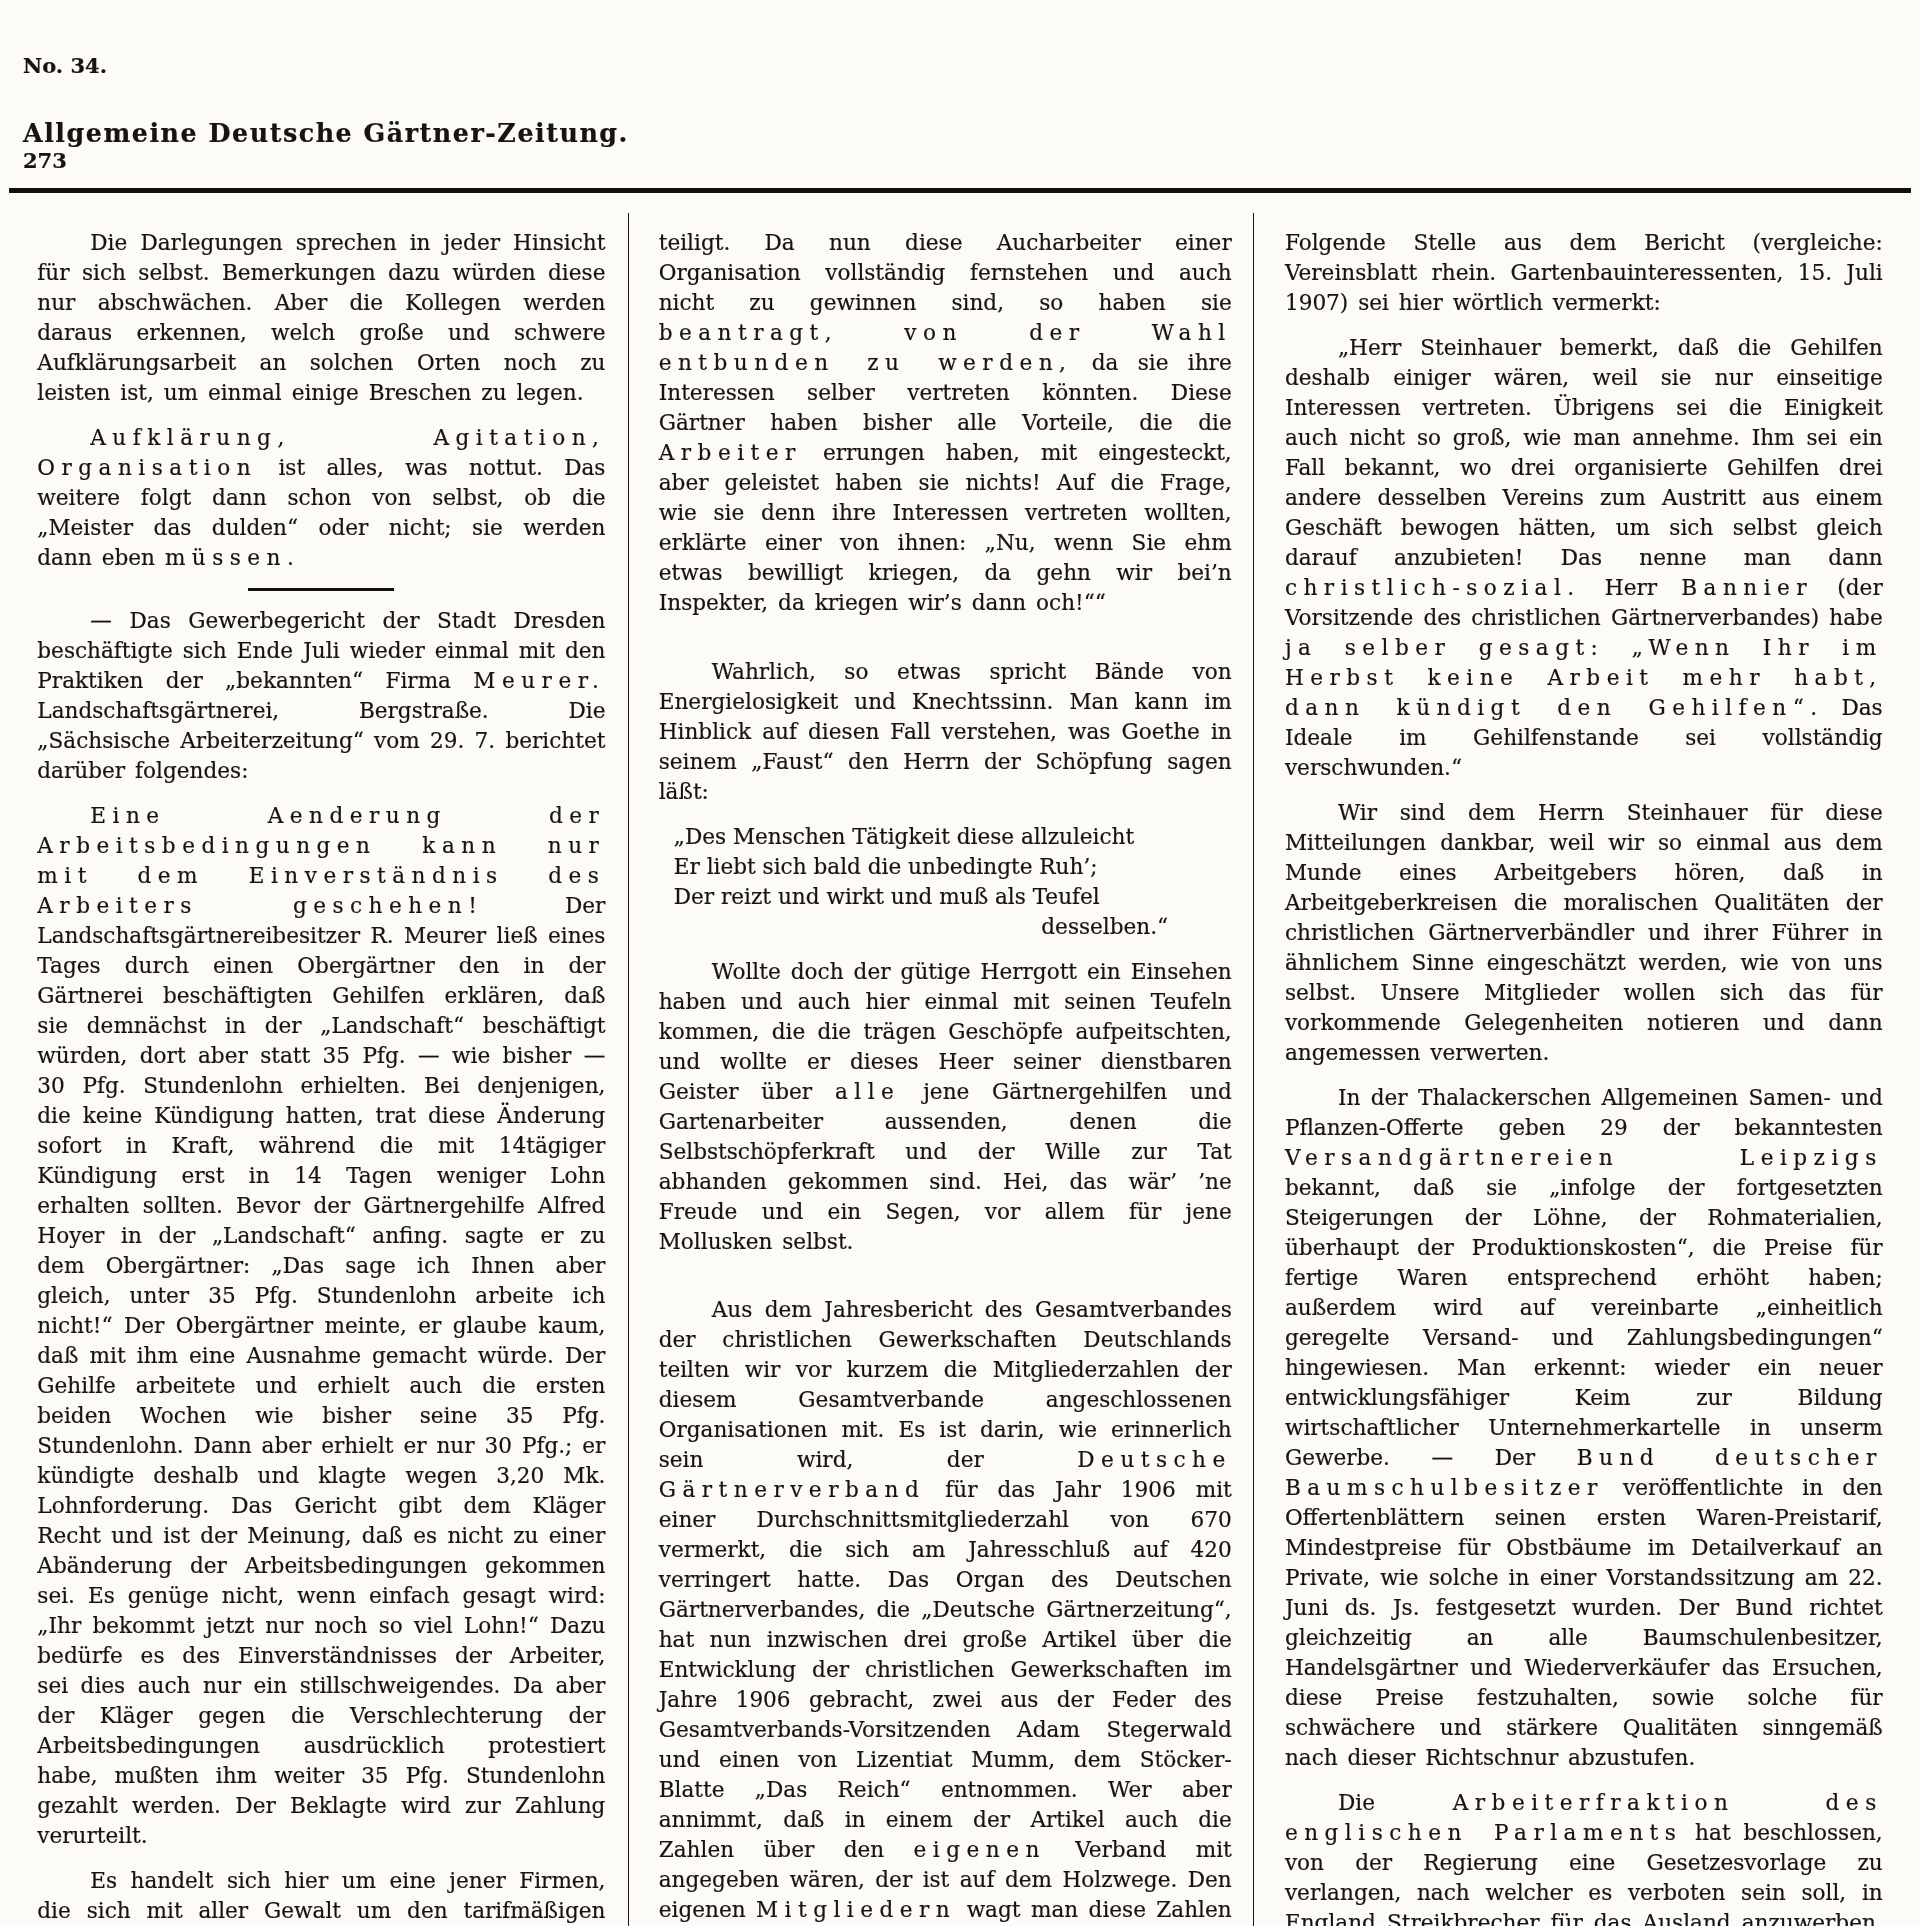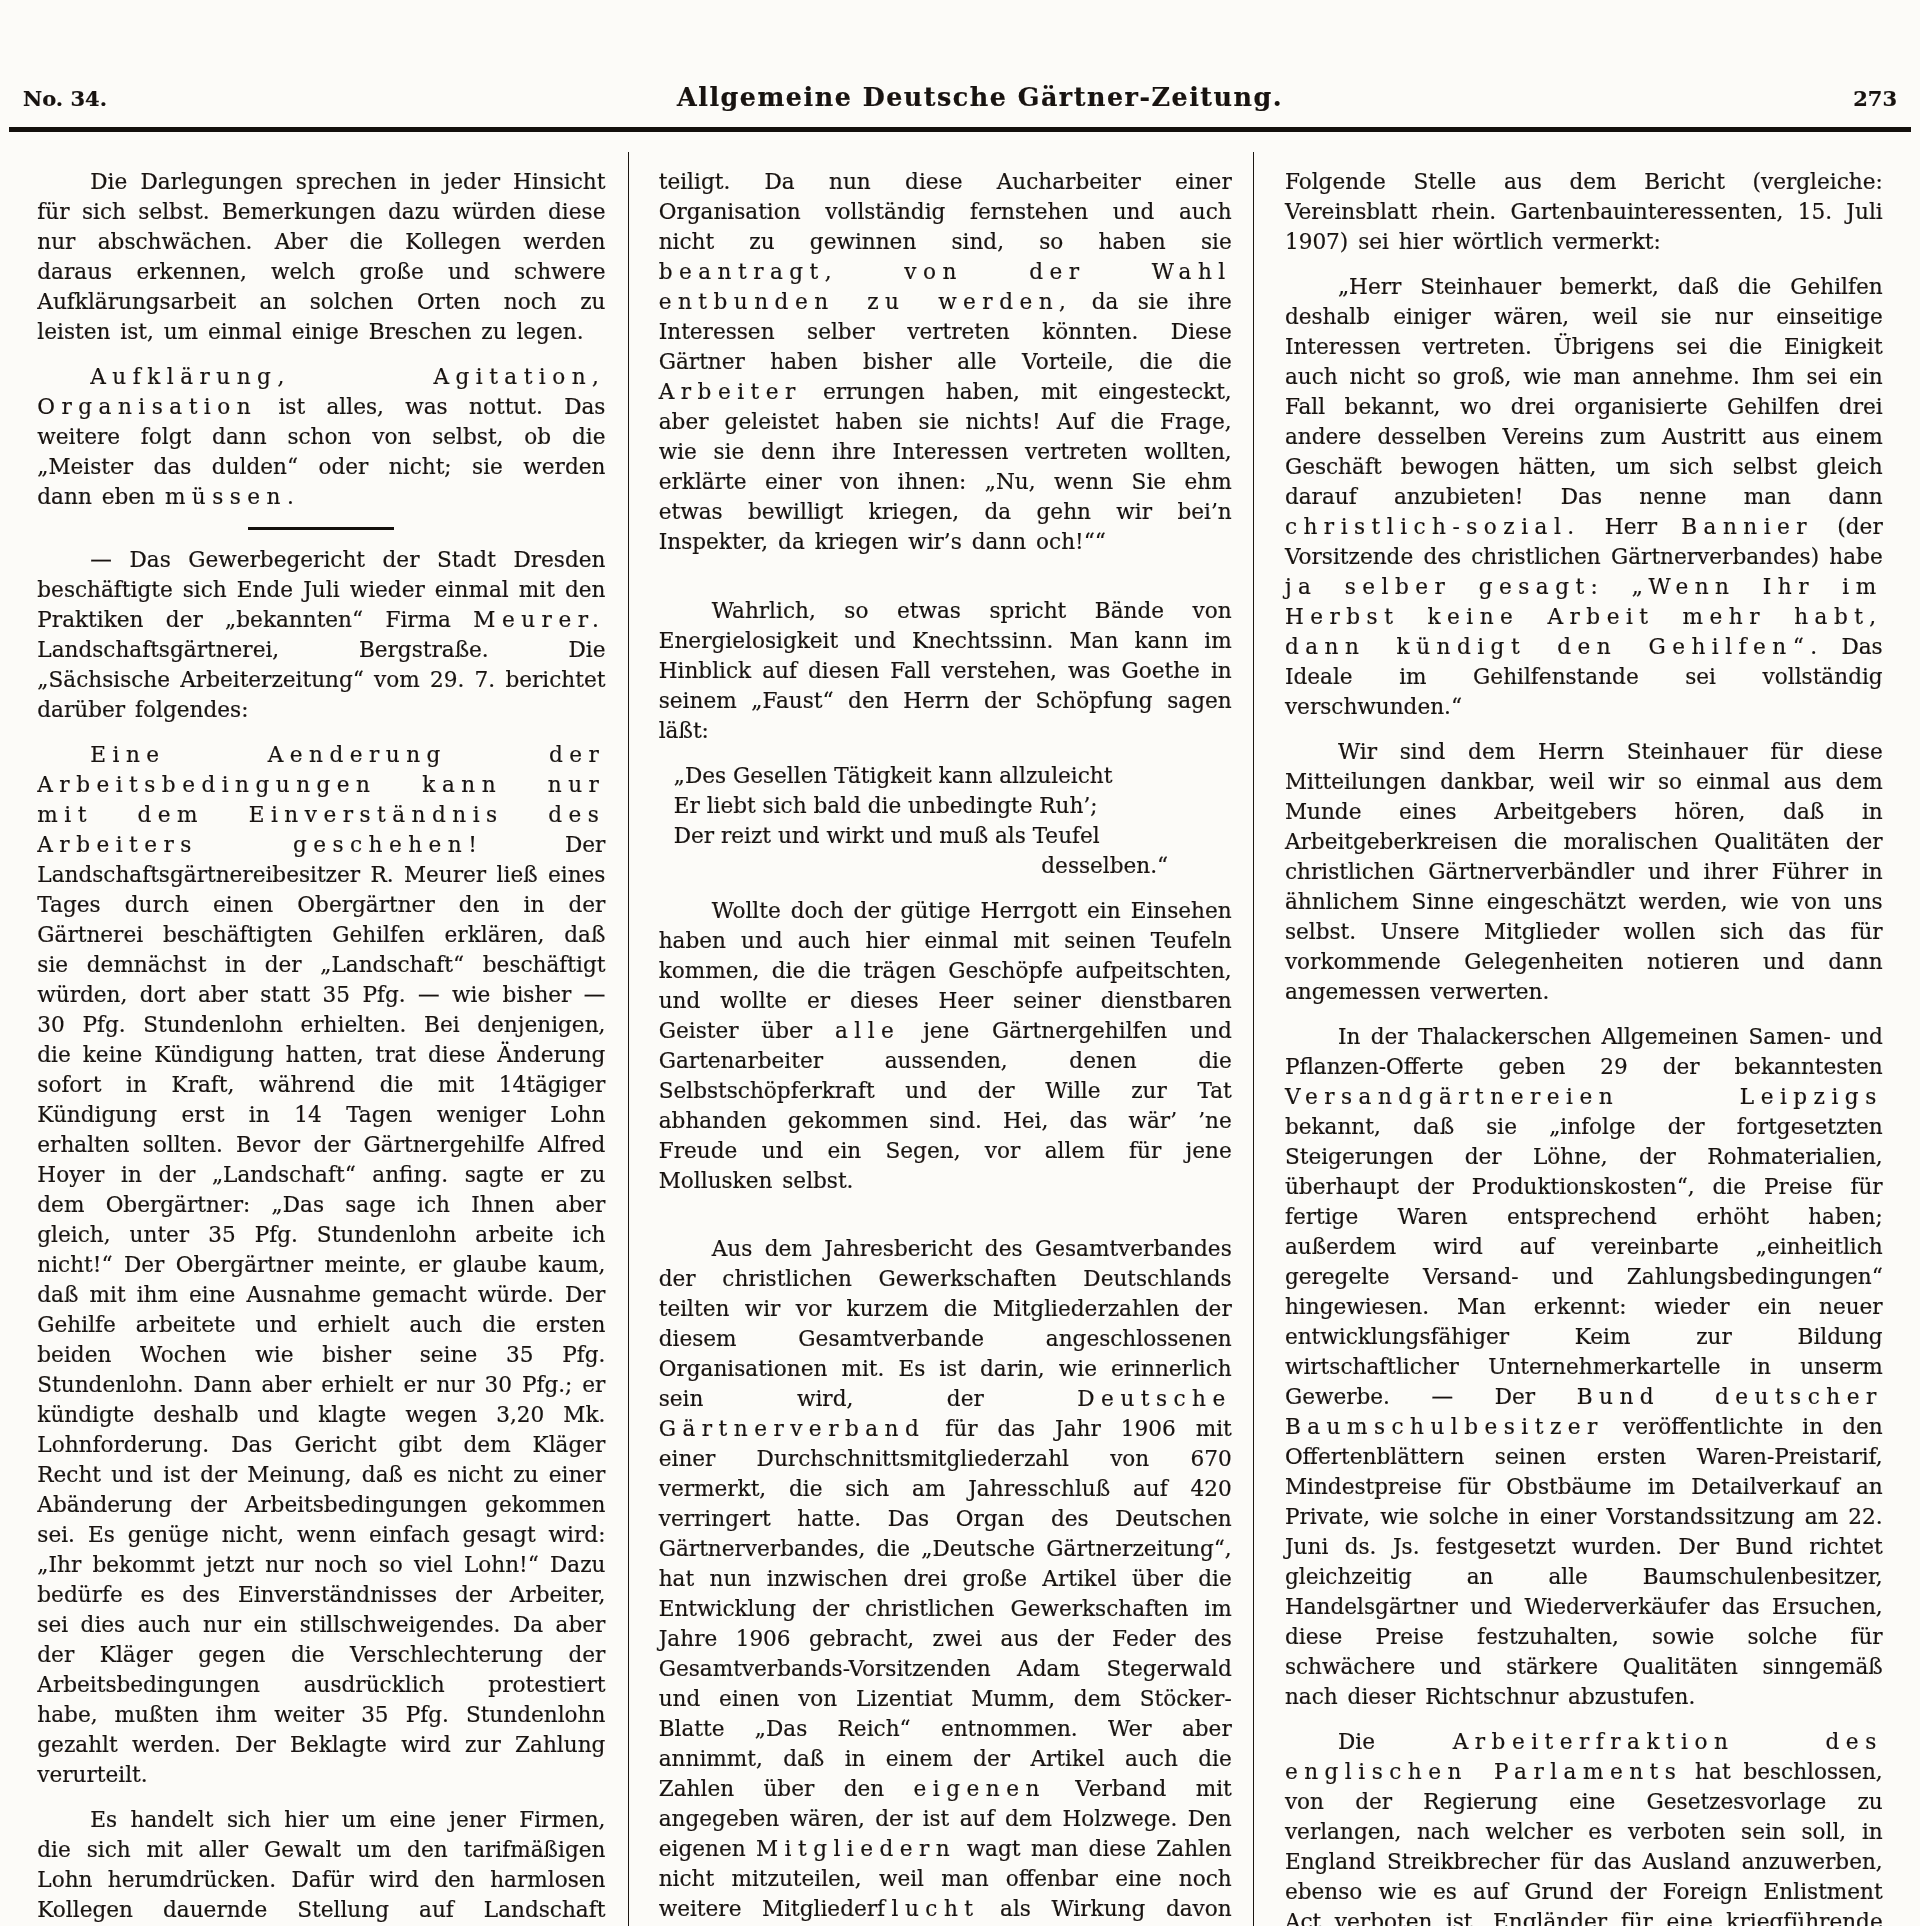--- a/index.html
+++ b/index.html
@@ -6,21 +6,22 @@
   .page{
     position:relative;
     width:1920px;height:2648px;
     background:#fcfbf8;color:#181310;
     font-family:"DejaVu Serif","Liberation Serif",serif;
     overflow:hidden;
     -webkit-text-stroke:0.2px currentColor;
   }
   .masthead-bar{
     display:flex;align-items:baseline;
-    padding:42px 23px 0 23px;
+    padding:53px 23px 0 23px;
+    flex-direction:column;
   }
   .issue{font-size:21px;font-weight:bold;white-space:nowrap;}
   .np-title{flex:1;text-align:center;font-size:25.4px;font-weight:bold;letter-spacing:1.5px;white-space:nowrap;margin-top:40px;}
   .pageno{font-size:21px;font-weight:bold;white-space:nowrap;}
   .header-rule{height:5px;background:#14100d;margin:15.4px 9.2px 0 9.2px;}
   .cols{
     display:flex;align-items:stretch;
     padding:20px 22.3px 0 22.3px;
   }
   .col{box-sizing:border-box;}
@@ -62,21 +63,21 @@
         <div class="rule-sep"></div>
         <p class="p indent"><span>— Das Gewerbegericht der Stadt Dresden beschäftigte sich Ende Juli wieder einmal mit den Praktiken der „bekannten“ Firma </span><span class="sp">Meurer.</span><span> Landschaftsgärtnerei, Bergstraße.  Die „Sächsische Arbeiterzeitung“ vom 29. 7. berichtet darüber folgendes:</span></p>
         <p class="p indent"><span class="sp">Eine Aenderung der Arbeitsbedingungen kann nur mit dem Einverständnis des Arbeiters geschehen!</span><span>  Der Landschaftsgärtnereibesitzer R. Meurer ließ eines Tages durch einen Obergärtner den in der Gärtnerei beschäftigten Gehilfen erklären, daß sie demnächst in der „Landschaft“ beschäftigt würden, dort aber statt 35 Pfg. — wie bisher — 30 Pfg. Stundenlohn erhielten.  Bei denjenigen, die keine Kündigung hatten, trat diese Änderung sofort in Kraft, während die mit 14tägiger Kündigung erst in 14 Tagen weniger Lohn erhalten sollten.  Bevor der Gärtnergehilfe Alfred Hoyer in der „Landschaft“ anfing. sagte er zu dem Obergärtner: „Das sage ich Ihnen aber gleich, unter 35 Pfg. Stundenlohn arbeite ich nicht!“  Der Obergärtner meinte, er glaube kaum, daß mit ihm eine Ausnahme gemacht würde.  Der Gehilfe arbeitete und erhielt auch die ersten beiden Wochen wie bisher seine 35 Pfg. Stundenlohn.  Dann aber erhielt er nur 30 Pfg.; er kündigte deshalb und klagte wegen 3,20 Mk. Lohnforderung.  Das Gericht gibt dem Kläger Recht und ist der Meinung, daß es nicht zu einer Abänderung der Arbeitsbedingungen gekommen sei.  Es genüge nicht, wenn einfach gesagt wird: „Ihr bekommt jetzt nur noch so viel Lohn!“  Dazu bedürfe es des Einverständnisses der Arbeiter, sei dies auch nur ein stillschweigendes.  Da aber der Kläger gegen die Verschlechterung der Arbeitsbedingungen ausdrücklich protestiert habe, mußten ihm weiter 35 Pfg. Stundenlohn gezahlt werden.  Der Beklagte wird zur Zahlung verurteilt.</span></p>
         <p class="p indent"><span>Es handelt sich hier um eine jener Firmen, die sich mit aller Gewalt um den tarifmäßigen Lohn herumdrücken.  Dafür wird den harmlosen Kollegen dauernde Stellung auf Landschaft versprochen, die denn allerdings nur so lange anhält als Arbeit vorhanden ist.  Unter den nichtigsten Gründen fliegen am Ende der Saison die Kollegen aufs Pflaster, den Schluß bilden weiter derartige Klagen.  Die Firma Meurer dürfte übrigens auf dem Gewerbegericht den Rekord geschlagen haben inbezug auf die Zahl der gegen sie anhängig gemachten Klagen.  Ein schönes Geschäfts-Renomee!</span></p>
       </div>
     <div class="col col-2">
         <p class="p"><span>teiligt.  Da nun diese Aucharbeiter einer Organisation vollständig fernstehen und auch nicht zu gewinnen sind, so haben sie </span><span class="sp">beantragt, von der Wahl entbunden zu werden,</span><span> da sie ihre Interessen selber vertreten könnten. Diese Gärtner haben bisher alle Vorteile, die die </span><span class="sp">Arbeiter</span><span> errungen haben, mit eingesteckt, aber geleistet haben sie nichts!  Auf die Frage, wie sie denn ihre Interessen vertreten wollten, erklärte einer von ihnen:  „Nu, wenn Sie ehm etwas bewilligt kriegen, da gehn wir bei’n Inspekter, da kriegen wir’s dann och!““</span></p>
         <div class="spacer"></div>
         <p class="p indent"><span>Wahrlich, so etwas spricht Bände von Energielosigkeit und Knechtssinn.  Man kann im Hinblick auf diesen Fall verstehen, was Goethe in seinem „Faust“ den Herrn der Schöpfung sagen läßt:</span></p>
         <div class="poem">
-          <div class="poem-line">„Des Gesellen Tätigkeit kann allzuleicht</div>
+          <div class="poem-line">„Des Menschen Tätigkeit diese allzuleicht</div>
           <div class="poem-line">Er liebt sich bald die unbedingte Ruh’;</div>
           <div class="poem-line">Der reizt und wirkt und muß als Teufel</div>
           <div class="poem-line right">desselben.“</div>
         </div>
         <p class="p indent"><span>Wollte doch der gütige Herrgott ein Einsehen haben und auch hier einmal mit seinen Teufeln kommen, die die trägen Geschöpfe aufpeitschten, und wollte er dieses Heer seiner dienstbaren Geister über </span><span class="sp">alle</span><span> jene Gärtnergehilfen und Gartenarbeiter aussenden, denen die Selbstschöpferkraft und der Wille zur Tat abhanden gekommen sind.  Hei, das wär’ ’ne Freude und ein Segen, vor allem für jene Mollusken selbst.</span></p>
         <div class="spacer"></div>
         <p class="p indent"><span>Aus dem Jahresbericht des Gesamtverbandes der christlichen Gewerkschaften Deutschlands teilten wir vor kurzem die Mitgliederzahlen der diesem Gesamtverbande angeschlossenen Organisationen mit.  Es ist darin, wie erinnerlich sein wird, der </span><span class="sp">Deutsche Gärtnerverband</span><span> für das Jahr 1906 mit einer Durchschnittsmitgliederzahl von 670 vermerkt, die sich am Jahresschluß auf 420 verringert hatte.  Das Organ des Deutschen Gärtnerverbandes, die „Deutsche Gärtnerzeitung“, hat nun inzwischen drei große Artikel über die Entwicklung der christlichen Gewerkschaften im Jahre 1906 gebracht, zwei aus der Feder des Gesamtverbands-Vorsitzenden Adam Stegerwald und einen von Lizentiat Mumm, dem Stöcker-Blatte „Das Reich“ entnommen. Wer aber annimmt, daß in einem der Artikel auch die Zahlen über den </span><span class="sp">eigenen</span><span> Verband mit angegeben wären, der ist auf dem Holzwege. Den eigenen </span><span class="sp">Mitgliedern</span><span> wagt man diese Zahlen nicht mitzuteilen, weil man offenbar eine noch weitere Mitglieder</span><span class="sp">flucht</span><span> als Wirkung davon befürchtet.  Und ebenso ist dieses Jahr wieder noch keine einzige Quartalsabrechnung gegeben worden.</span></p>
         <div class="spacer"></div>
         <p class="p indent"><span>Um die Jämmerlichkeit und den Bankerott bei sich selbst den Gläubigern und Gläubigen zu verbergen, wendet man nun jene Methode an, daß man auf den Landes- und Erbfeind losschlägt und die Gedanken der „Landeskinder“ damit von den eigenen Verhältnissen abzulenken sucht.  Und zwar muß im vorliegenden Falle der — Berliner Landschaftsgärtnerstreik 1907 herhalten, über den ein paar christliche Gewerkschaftsweisen ihre „sachverständigen“ Philosophien und Kritiken zum besten geben, die zugleich der „Welt“ verkünden, daß, da der A. D. G.-V. seine Unfähigkeit bewiesen habe, solchen Kampf mit Sachkenntnis und Klugheit zu führen, nunmehr der christliche Verband die Organisierung der Berliner Landschafter in die Hand nehmen wolle, um alsdann seinerseits bei künftigen Kämpfen entscheidend einzugreifen! Dem kleinen Knirps geziemt’s,  ein großes Maul zu haben.</span></p>
       </div>

